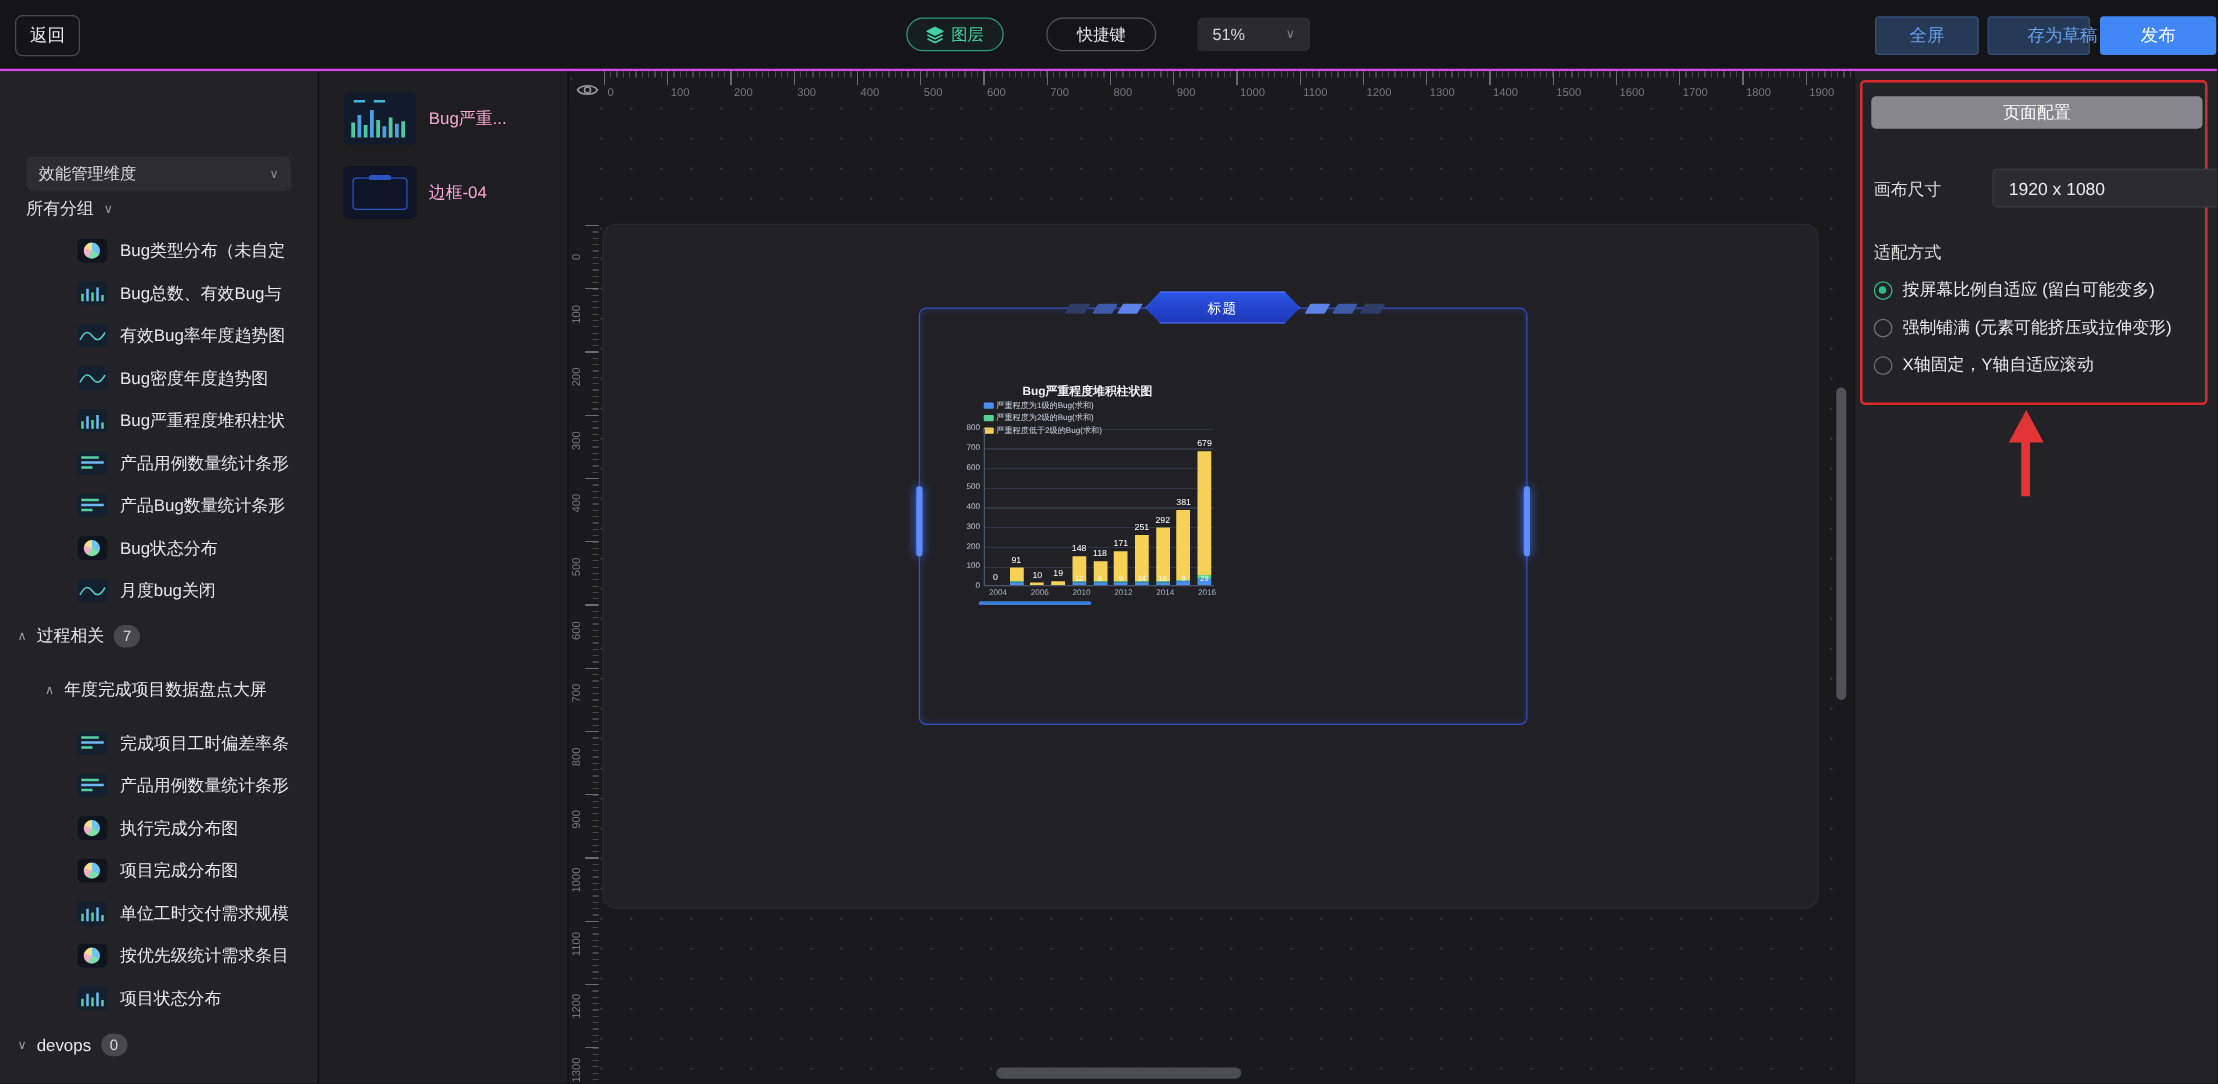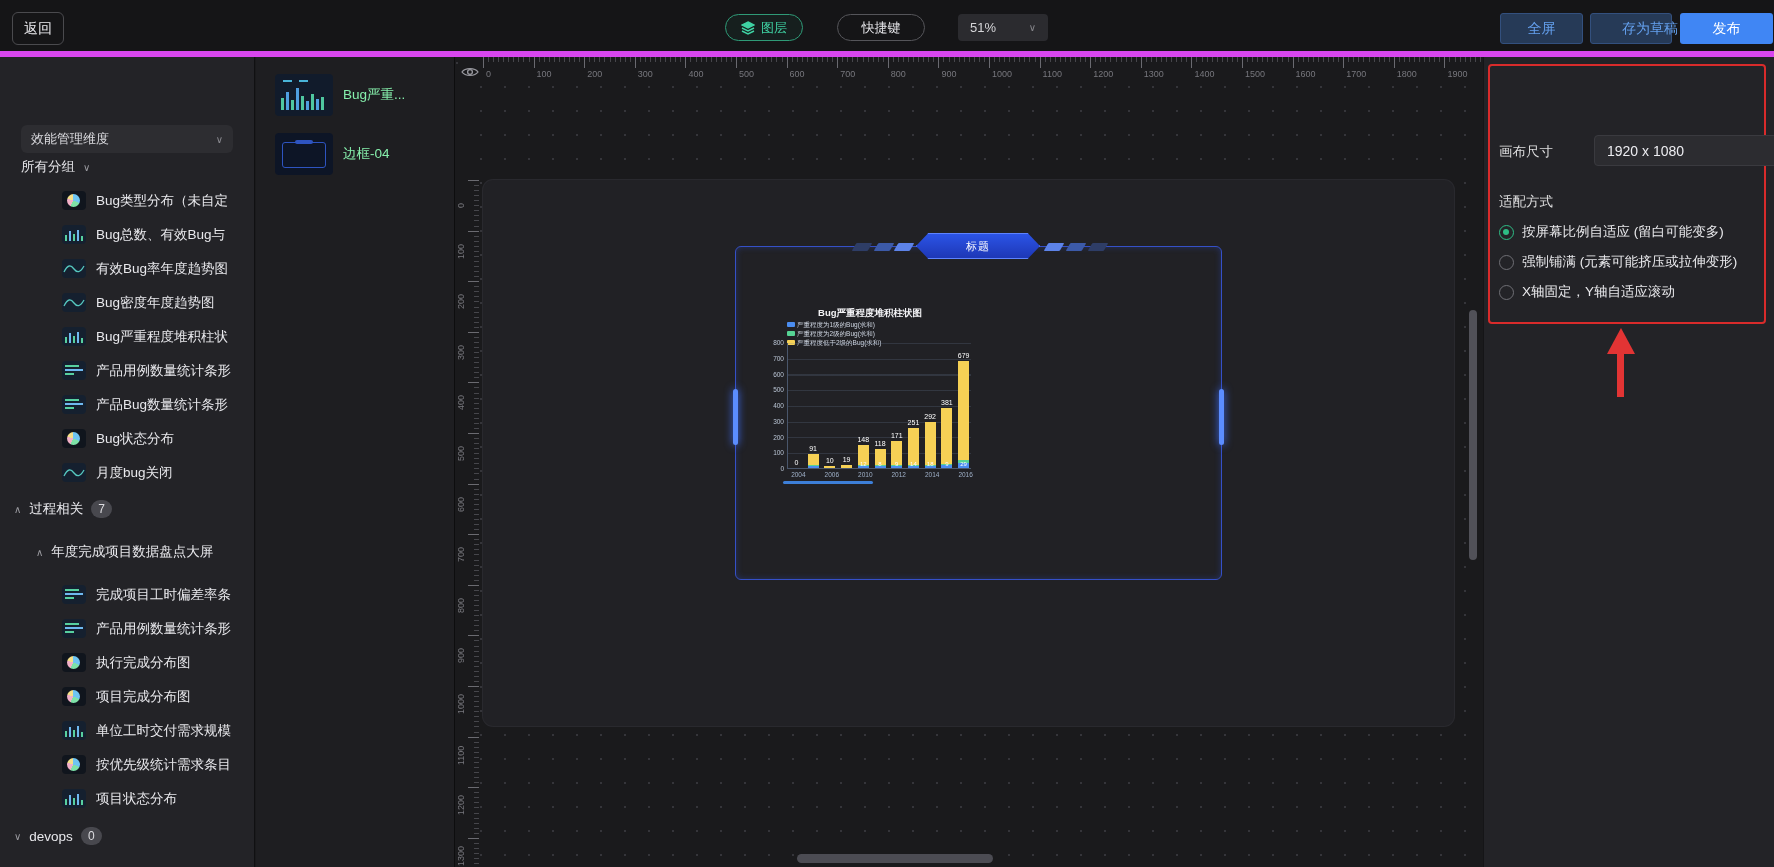--- a/index.html
+++ b/index.html
@@ -1,20 +1,20 @@
 <!DOCTYPE html>
 <html><head>
 <meta charset="utf-8">
 <style>
   html,body{margin:0;padding:0;background:#101012;}
   *{box-sizing:border-box;font-family:"Liberation Sans",sans-serif;}
   .app{position:relative;width:1774px;height:867px;background:#1a1a1c;overflow:hidden;color:#e8e8ea;}
 
   
-  .topbar{position:absolute;left:0;top:0;width:1774px;height:57px;background:#151517;border-bottom:6px solid #d946ef;}
+  .topbar{position:absolute;left:0;top:0;width:1774px;height:57px;background:#151517;border-bottom:2px solid #d946ef;}
   .btn{display:flex;align-items:center;justify-content:center;cursor:pointer;white-space:nowrap;}
   .tb-back{position:absolute;left:12px;top:12px;width:52px;height:33px;border:1px solid #4a4a4e;border-radius:6px;color:#ececf0;font-size:14px;background:transparent;}
   .tb-layers{position:absolute;left:725px;top:14px;width:78px;height:27px;border:1px solid #2f9a77;border-radius:14px;color:#3fd3a4;font-size:13px;background:rgba(53,210,158,.06);gap:6px;}
   .tb-short{position:absolute;left:837px;top:14px;width:88px;height:27px;border:1px solid #55555a;border-radius:14px;color:#e8e8ec;font-size:13px;}
   .tb-zoom{position:absolute;left:958px;top:14px;width:90px;height:27px;background:#2b2b2f;border-radius:4px;color:#d5d5d8;font-size:13px;justify-content:space-between;padding:0 12px;}
   .tb-zoom .chev{color:#85858a;font-size:10px;}
   .tb-full{position:absolute;left:1500px;top:13px;width:83px;height:31px;background:#263a57;border:1px solid #33507e;border-radius:3px;color:#64a0ee;font-size:14px;}
   .tb-draft{position:absolute;left:1590px;top:13px;width:82px;height:31px;background:#263a57;border:1px solid #33507e;border-radius:3px;color:#64a0ee;font-size:14px;padding-left:38px;}
   .tb-pub{position:absolute;left:1680px;top:13px;width:93px;height:31px;background:#4086f4;border-radius:3px;color:#fff;font-size:14px;}
 
@@ -61,21 +61,21 @@
     linear-gradient(#4fc7a0,#4fc7a0) 16px calc(100% - 6px)/3px 10px no-repeat,
     linear-gradient(#4f9fe0,#4f9fe0) 21px calc(100% - 6px)/3px 22px no-repeat,
     linear-gradient(#4fc7a0,#4fc7a0) 26px calc(100% - 6px)/3px 14px no-repeat,
     linear-gradient(#4f9fe0,#4f9fe0) 31px calc(100% - 6px)/3px 9px  no-repeat,
     linear-gradient(#4fc7a0,#4fc7a0) 36px calc(100% - 6px)/3px 16px no-repeat,
     linear-gradient(#4f9fe0,#4f9fe0) 41px calc(100% - 6px)/3px 11px no-repeat,
     linear-gradient(#4fc7a0,#4fc7a0) 46px calc(100% - 6px)/3px 13px no-repeat,#111b2b;}
   .thumb-border{background:#0d1526;}
   .thumb-border::before{content:"";position:absolute;left:7px;right:7px;top:9px;bottom:7px;border:1px solid #2e54c0;border-radius:3px;}
   .thumb-border::after{content:"";position:absolute;left:50%;top:7px;width:18px;height:4px;margin-left:-9px;background:#2e54c0;border-radius:2px;}
-  .a-label{font-size:13.5px;color:#86efac;}
+  .a-label{font-size:13.5px;color:#f9a8d4;}
 
   
   .canvas-area{position:absolute;left:455px;top:57px;width:1028px;height:810px;background:#1a1a1c;
     background-image:radial-gradient(#35353a 1px, transparent 1.2px);background-size:24px 24px;background-position:14px 18px;}
   .hruler{position:absolute;left:24px;top:0;width:1004px;height:26px;background:#1a1a1c;
     background-image:
       repeating-linear-gradient(90deg,#6a6a70 0 1px,transparent 1px 50.6px),
       repeating-linear-gradient(90deg,#46464b 0 1px,transparent 1px 5.06px);
     background-size:100% 11px,100% 5px;background-repeat:no-repeat;background-position:4px 0,4px 0;}
   .vruler{position:absolute;left:0;top:26px;width:24px;height:784px;background:#1a1a1c;
@@ -411,20 +411,21 @@
         <div class="c-zoom"></div>
       </div>
     </div>
 
     <div class="vscroll"></div>
     <div class="hscroll"></div>
   </div>
 
   <div class="rpanel">
     <div class="red-box"></div>
+    <div class="rp-header">页面配置</div>
     <div class="rp-row-label">画布尺寸</div>
     <div class="rp-select">
       <span>1920 x 1080</span>
       <span class="chev">∨</span>
     </div>
     <div class="rp-fit-label">适配方式</div>
 
     <label class="radio-row" style="top:166px">
       <span class="radio on"></span>
       <span class="radio-label">按屏幕比例自适应 (留白可能变多)</span>

